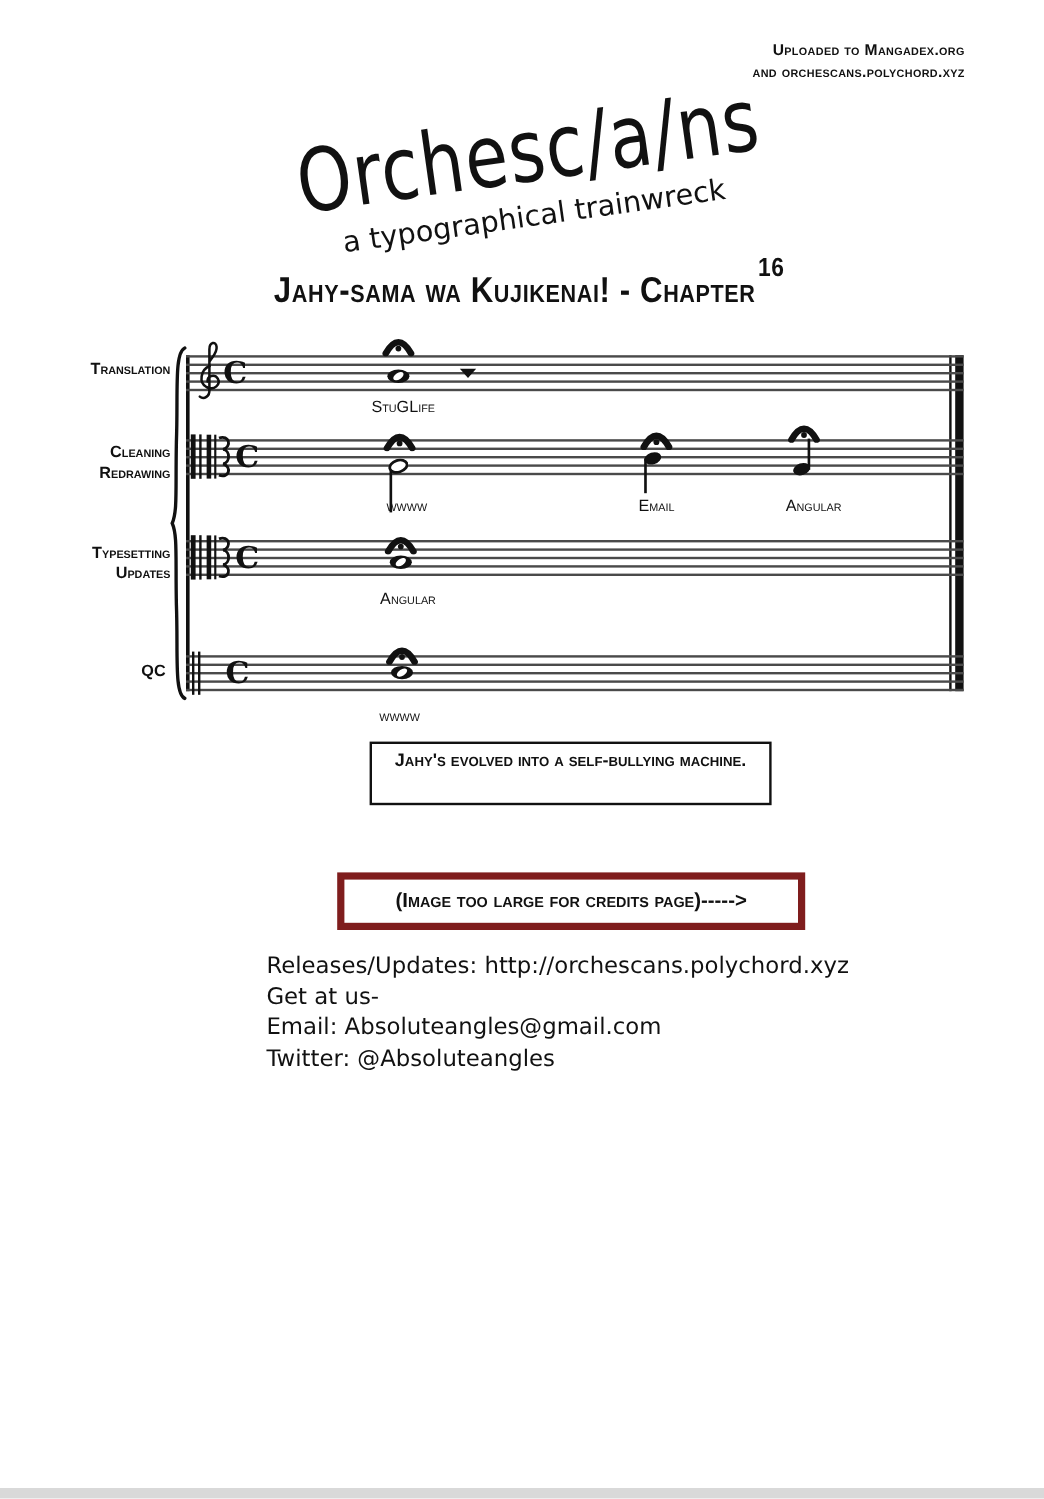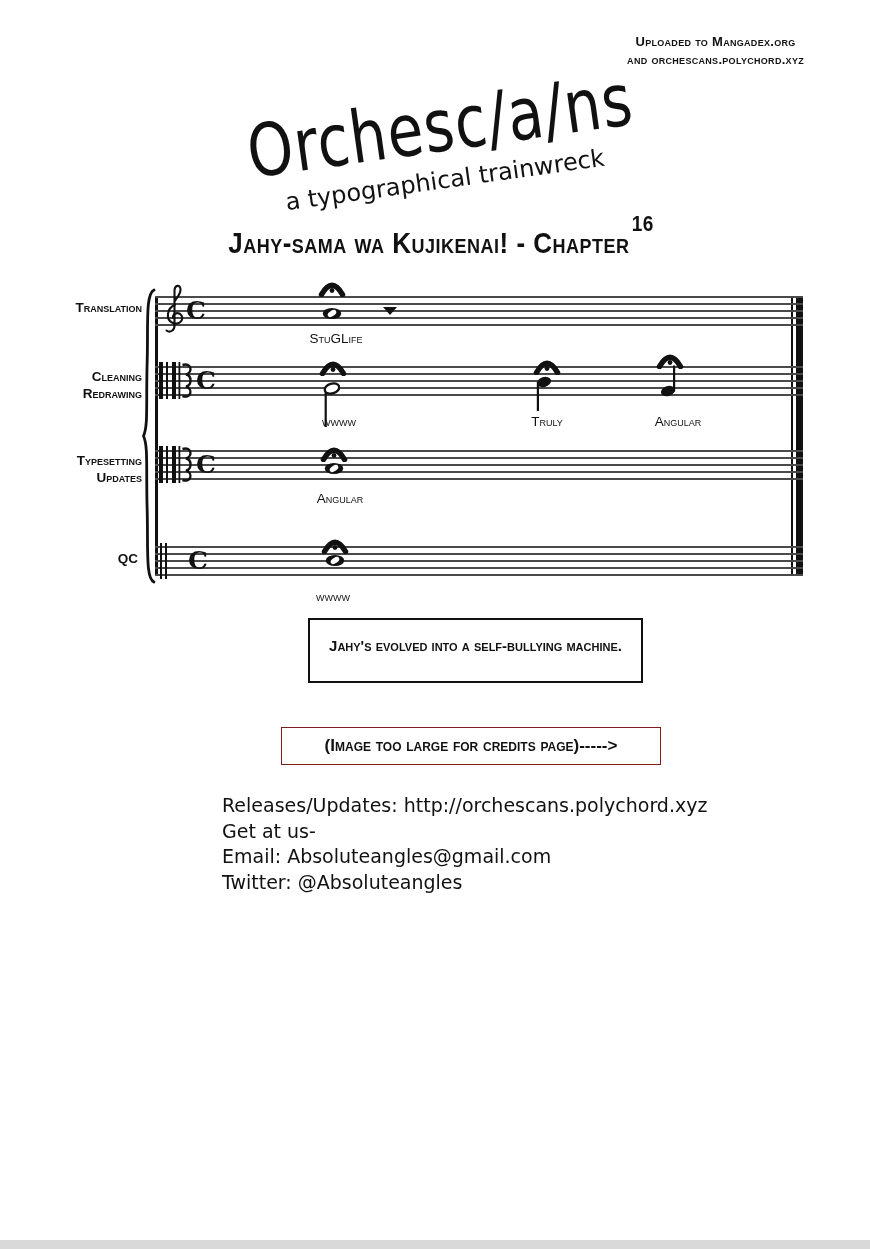--- a/index.html
+++ b/index.html
@@ -2,21 +2,21 @@
 <html><head>
 <meta charset="utf-8">
 <style>
   html,body{margin:0;padding:0;background:#fff;}
   .page{position:relative;width:870px;height:1249px;background:#fff;overflow:hidden;
         font-family:"Liberation Sans",sans-serif;color:#111;}
   .abs{position:absolute;}
   .sc{font-variant:small-caps;}
 
   
-  .upload-note{right:66px;top:33px;text-align:center;font-size:13px;line-height:18px;
+  .upload-note{right:66px;top:33px;text-align:right;font-size:13px;line-height:18px;
                font-weight:600;letter-spacing:.3px;}
 
   
   .title{left:200px;top:92px;width:480px;text-align:center;font-size:58px;font-weight:400;
          font-family:"DejaVu Sans",sans-serif;letter-spacing:1px;
          transform:rotate(-8deg) scaleY(1.25);transform-origin:center;}
   .subtitle{left:275px;top:166px;width:340px;text-align:center;font-size:24px;
             font-family:"DejaVu Sans",sans-serif;transform:rotate(-8deg);transform-origin:center;}
   .chapter{left:170px;top:222px;width:540px;text-align:center;font-size:26px;font-weight:700;
            letter-spacing:.5px;transform:scaleY(1.15);transform-origin:top center;}
@@ -25,22 +25,22 @@
   
   .staff{left:155px;width:648px;height:30px;}
   .staff .sline{position:absolute;left:0;width:100%;height:2px;background:#4a4a4a;}
   .staff-label{text-align:right;font-size:13.5px;line-height:16.5px;font-weight:600;white-space:nowrap;}
   .bar{background:#111;}
   .timesig{font-family:"DejaVu Serif",serif;font-weight:700;font-size:25px;line-height:30px;height:30px;}
   .note-name{font-size:13.5px;font-weight:400;white-space:nowrap;transform:translateX(-50%);}
 
   
   .comment-box{left:308px;top:618px;width:331px;height:46px;border:2px solid #111;
-               text-align:center;font-size:15px;font-weight:700;line-height:21px;padding-top:15px;}
-  .credits-box{left:281px;top:727px;width:378px;height:36px;border:1px solid #7f1d1d;
+               text-align:center;font-size:15px;font-weight:700;line-height:21px;padding-top:3px;}
+  .credits-box{left:281px;top:727px;width:378px;height:36px;border:6px solid #7f1d1d;
                text-align:center;font-size:17px;font-weight:700;line-height:36px;white-space:nowrap;}
 
   
   .contact{left:222px;top:793px;font-family:"DejaVu Sans",sans-serif;font-size:19px;line-height:25.5px;}
 
   .bottom-strip{left:0;top:1240px;width:870px;height:9px;background:#d9d9d9;}
 </style>
 </head>
 <body>
 
@@ -131,21 +131,21 @@
     <div class="abs note-name sc" style="left:339px;top:414px">wwww</div>
 
     <svg class="abs" style="left:533px;top:357px" width="28" height="18" viewBox="0 0 28 18">
       <path d="M3.5 15.5 Q14 -3 24.5 15.5" fill="none" stroke="#111" stroke-width="5.5" stroke-linecap="round"></path>
       <circle cx="14" cy="11.5" r="2.4" fill="#111"></circle>
     </svg>
     <svg class="abs" style="left:534px;top:376px" width="18" height="36" viewBox="0 0 18 36">
       <rect x="2.8" y="6" width="2.2" height="29" fill="#111"></rect>
       <ellipse cx="10" cy="6" rx="7.2" ry="4.9" fill="#111" transform="rotate(-18 10 6)"></ellipse>
     </svg>
-    <div class="abs note-name sc" style="left:547px;top:414px">Truly</div>
+    <div class="abs note-name sc" style="left:547px;top:414px">Email</div>
 
     <svg class="abs" style="left:656px;top:351px" width="28" height="18" viewBox="0 0 28 18">
       <path d="M3.5 15.5 Q14 -3 24.5 15.5" fill="none" stroke="#111" stroke-width="5.5" stroke-linecap="round"></path>
       <circle cx="14" cy="11.5" r="2.4" fill="#111"></circle>
     </svg>
     <svg class="abs" style="left:660px;top:363px" width="18" height="34" viewBox="0 0 18 34">
       <rect x="13" y="2.5" width="2.2" height="26" fill="#111"></rect>
       <ellipse cx="8" cy="28" rx="7.2" ry="4.9" fill="#111" transform="rotate(-18 8 28)"></ellipse>
     </svg>
     <div class="abs note-name sc" style="left:678px;top:414px">Angular</div>

